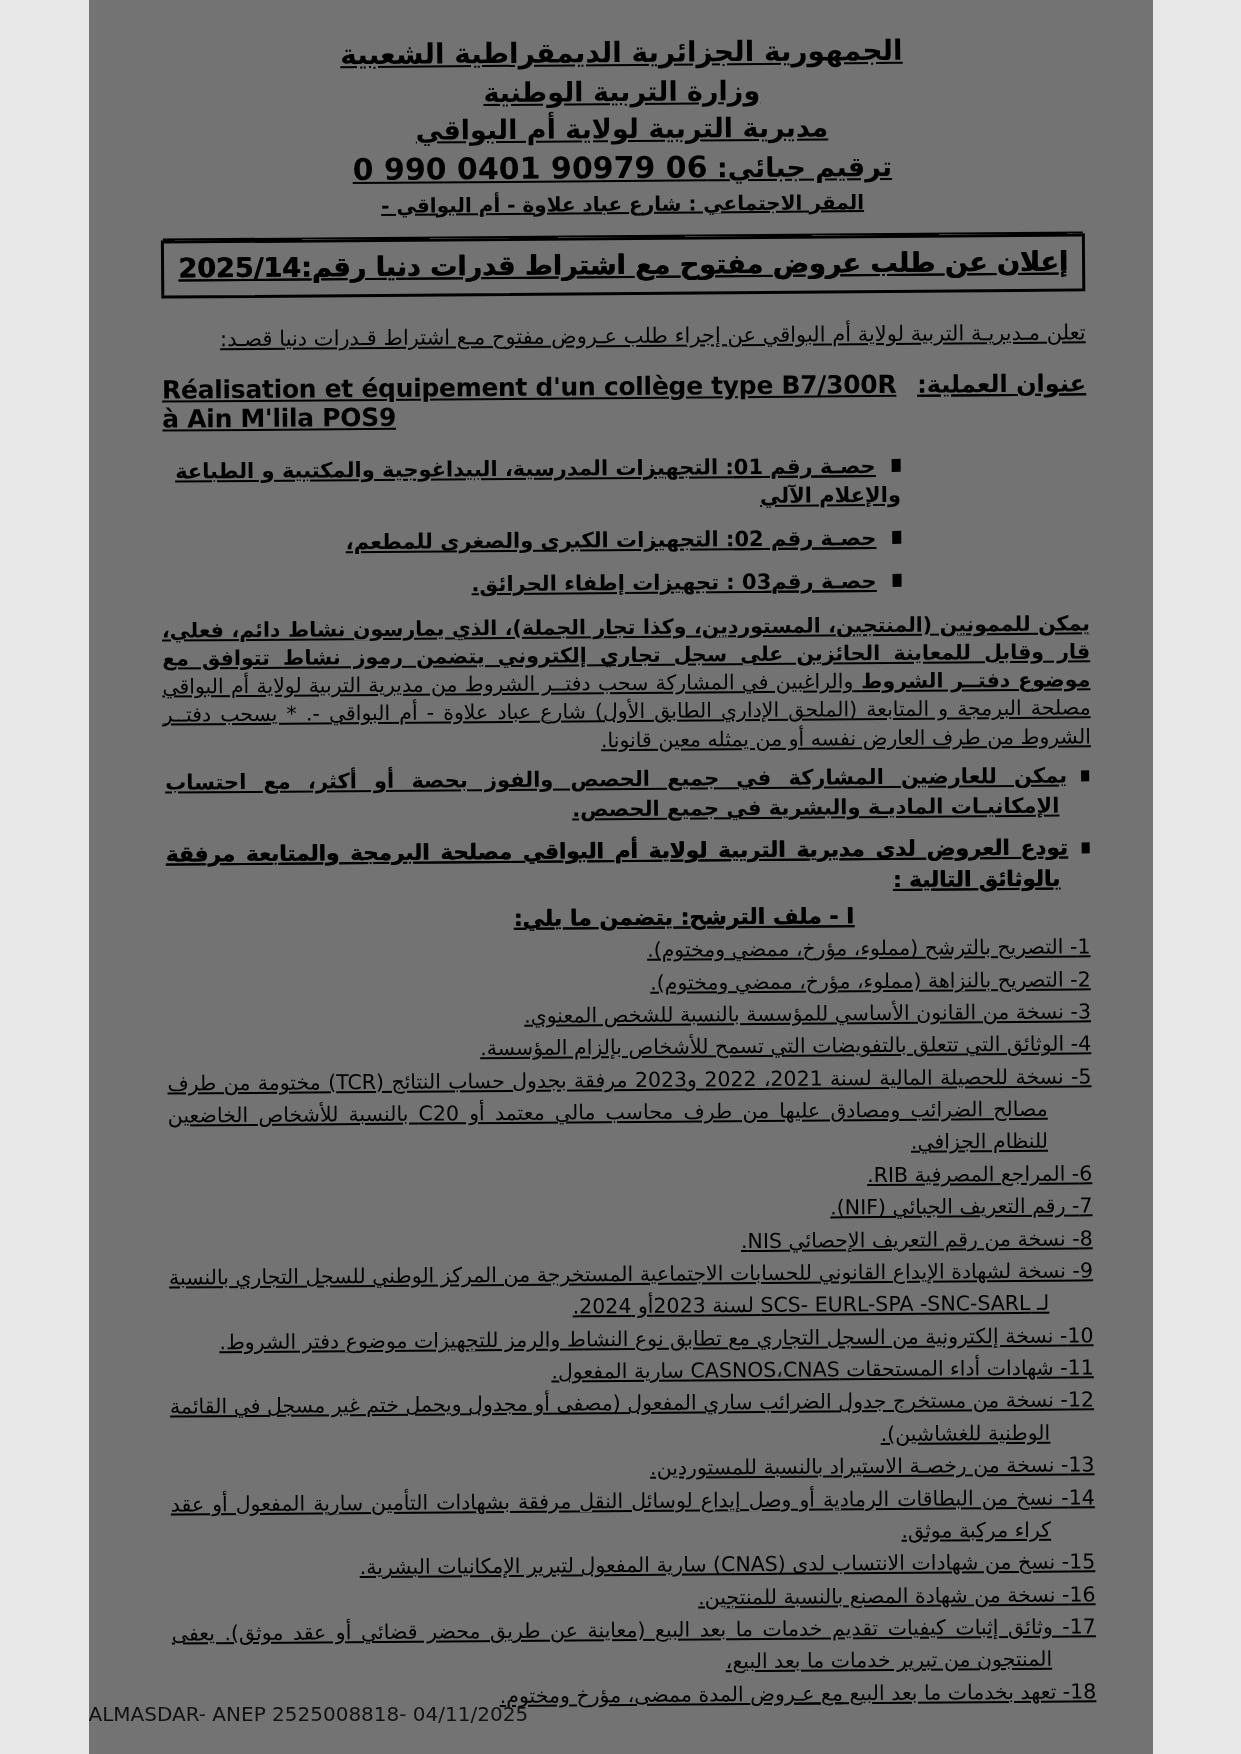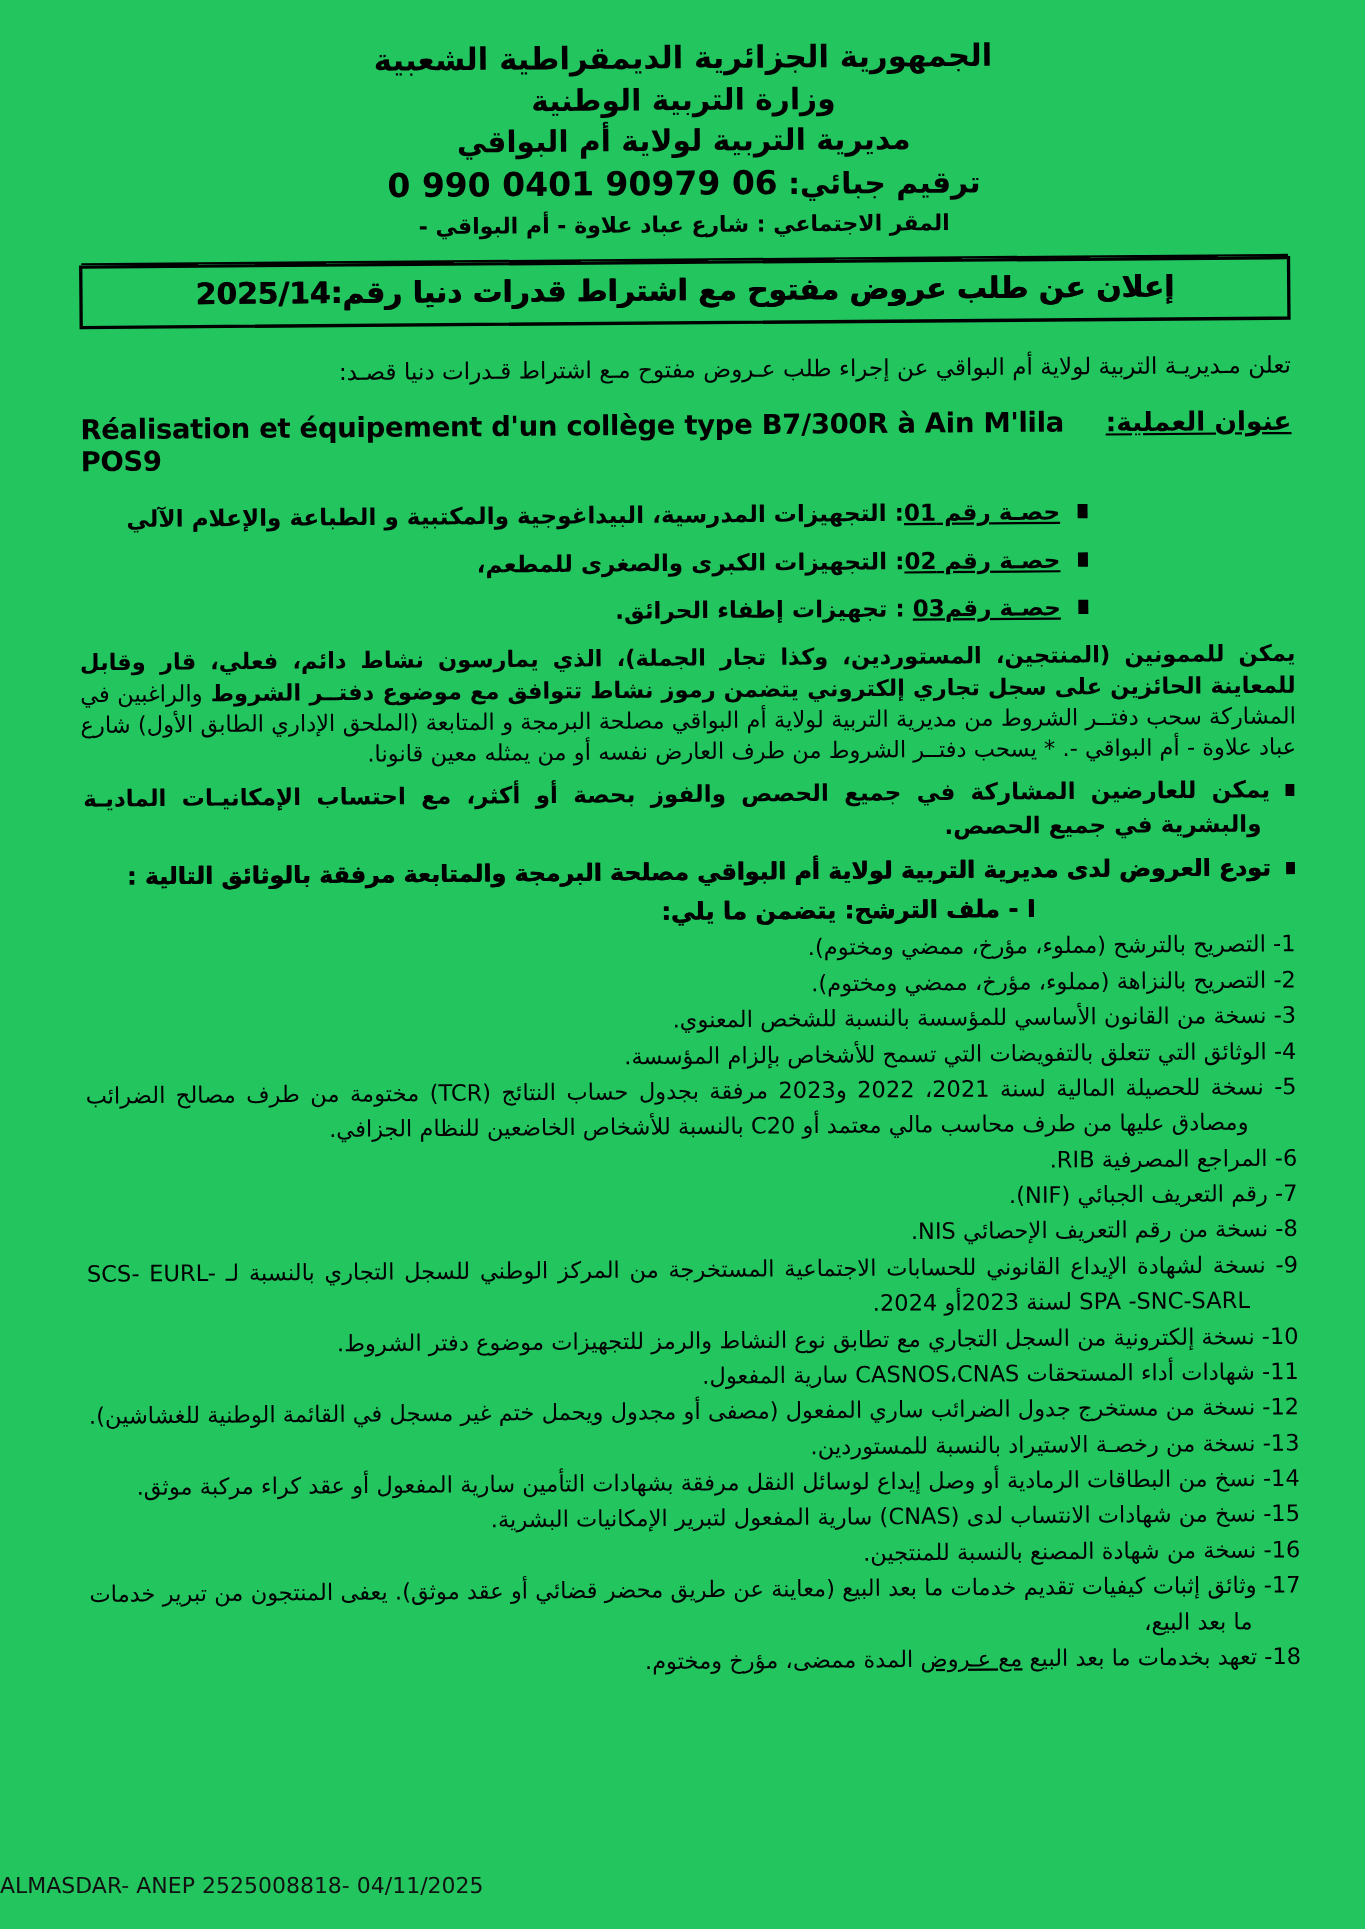--- a/index.html
+++ b/index.html
@@ -1,25 +1,26 @@
 <!DOCTYPE html>
 <html lang="ar"><head>
 <meta charset="utf-8">
 <style>
   html,body{margin:0;padding:0;}
   body{background:#e8e8e8;}
   .page{
     position:relative;
-    width:1241px;height:1754px;
+    width:1064px;height:1754px;
     margin:0 auto;
-    background:#22c55e;
+    background:#737373;
     color:#000;
     font-family:"DejaVu Sans",sans-serif;
     overflow:hidden;
     direction:rtl;
+    text-decoration:underline;
   }
   .content{
     padding:34px 68px 0 68px;
     transform:rotate(-0.45deg);
     transform-origin:50% 0;
   }
   
   .doc-header{text-align:center;}
   .hline{font-weight:bold;}
   .h-republic{font-size:28px;line-height:1.38;}

